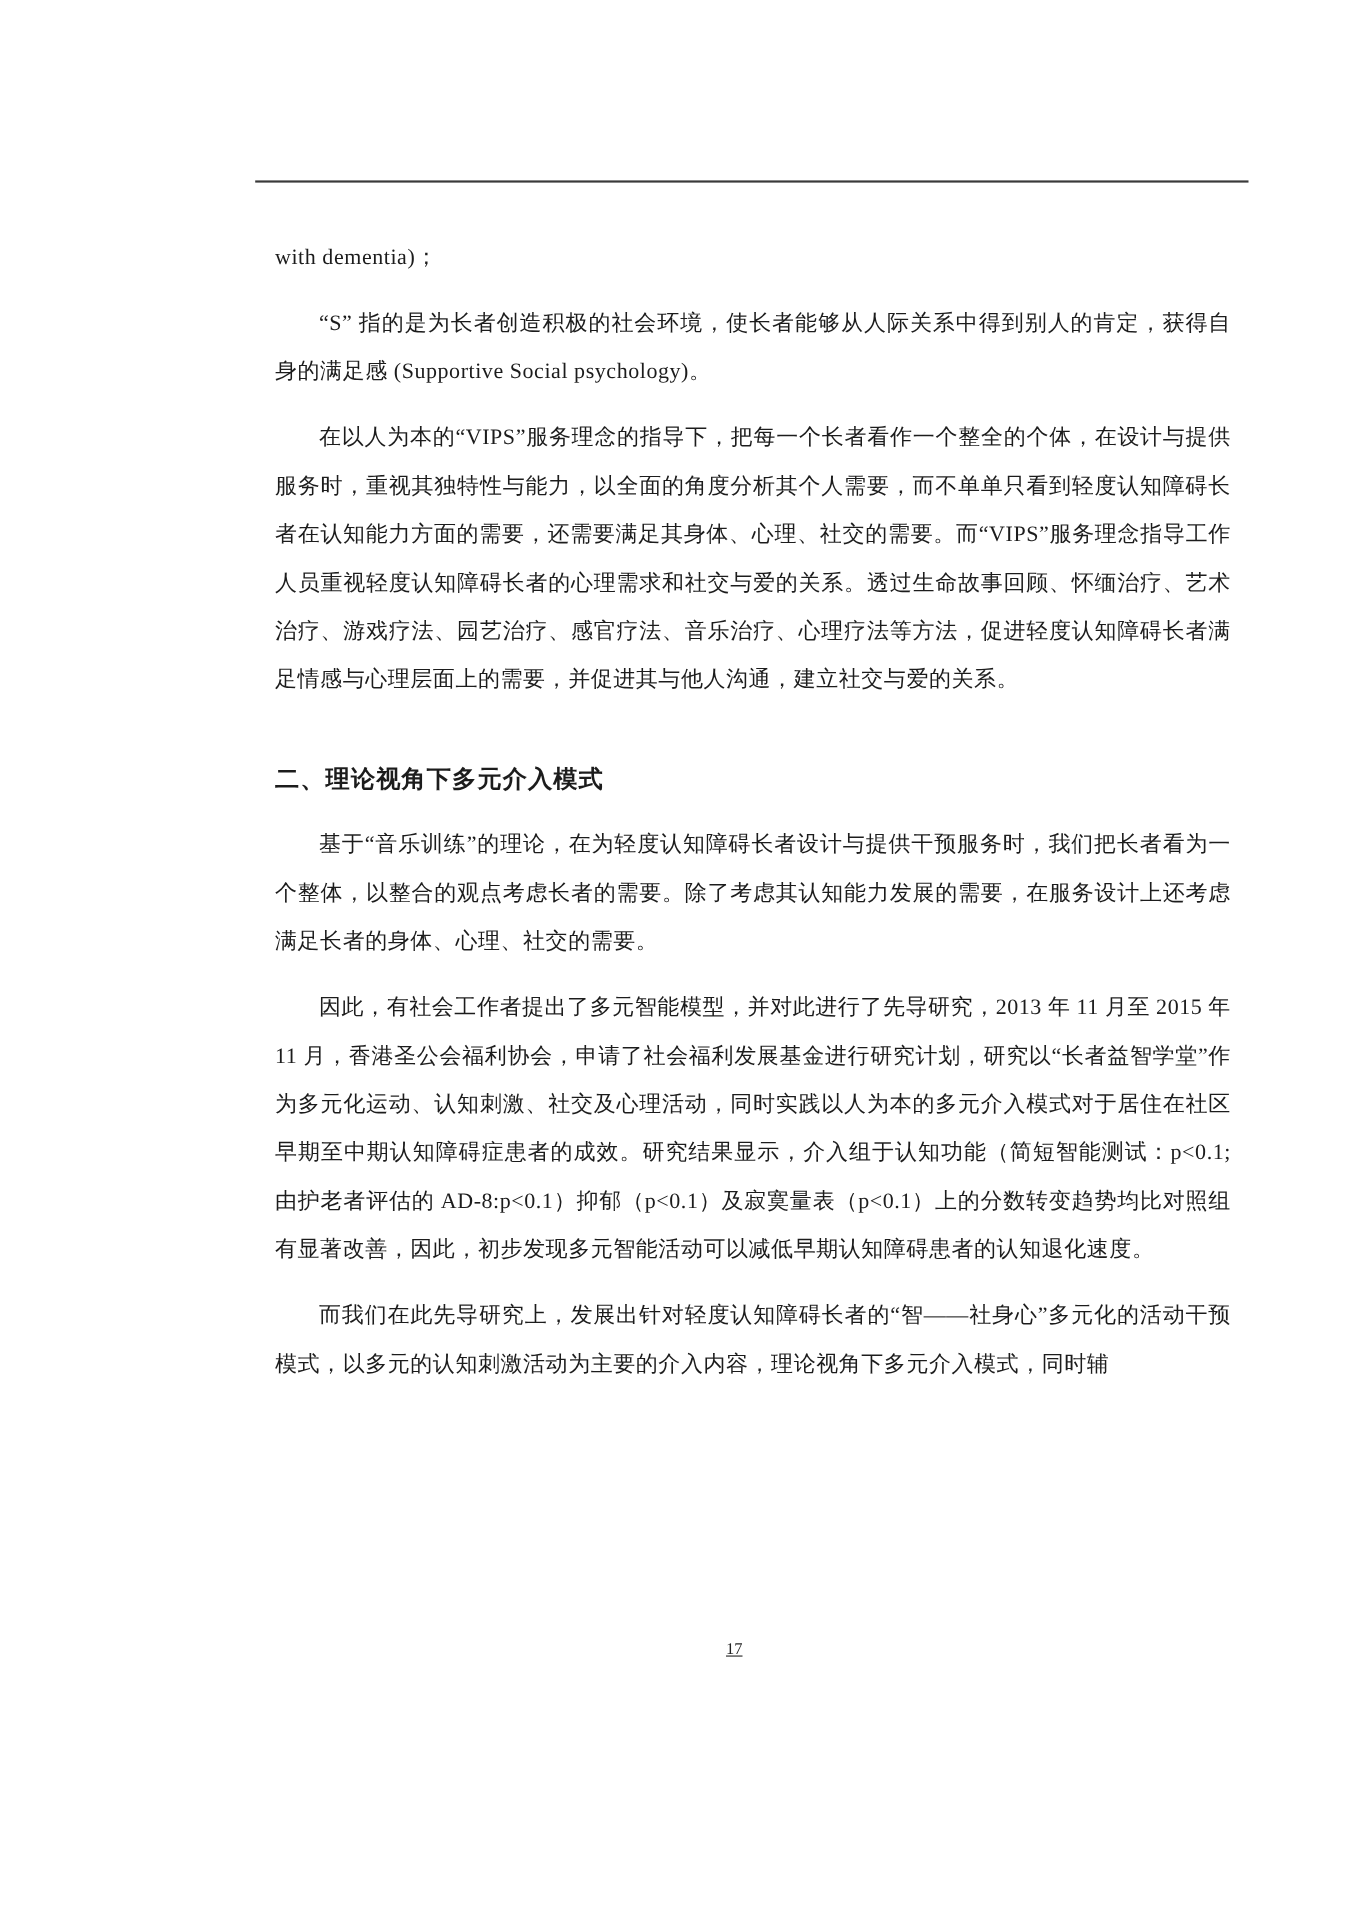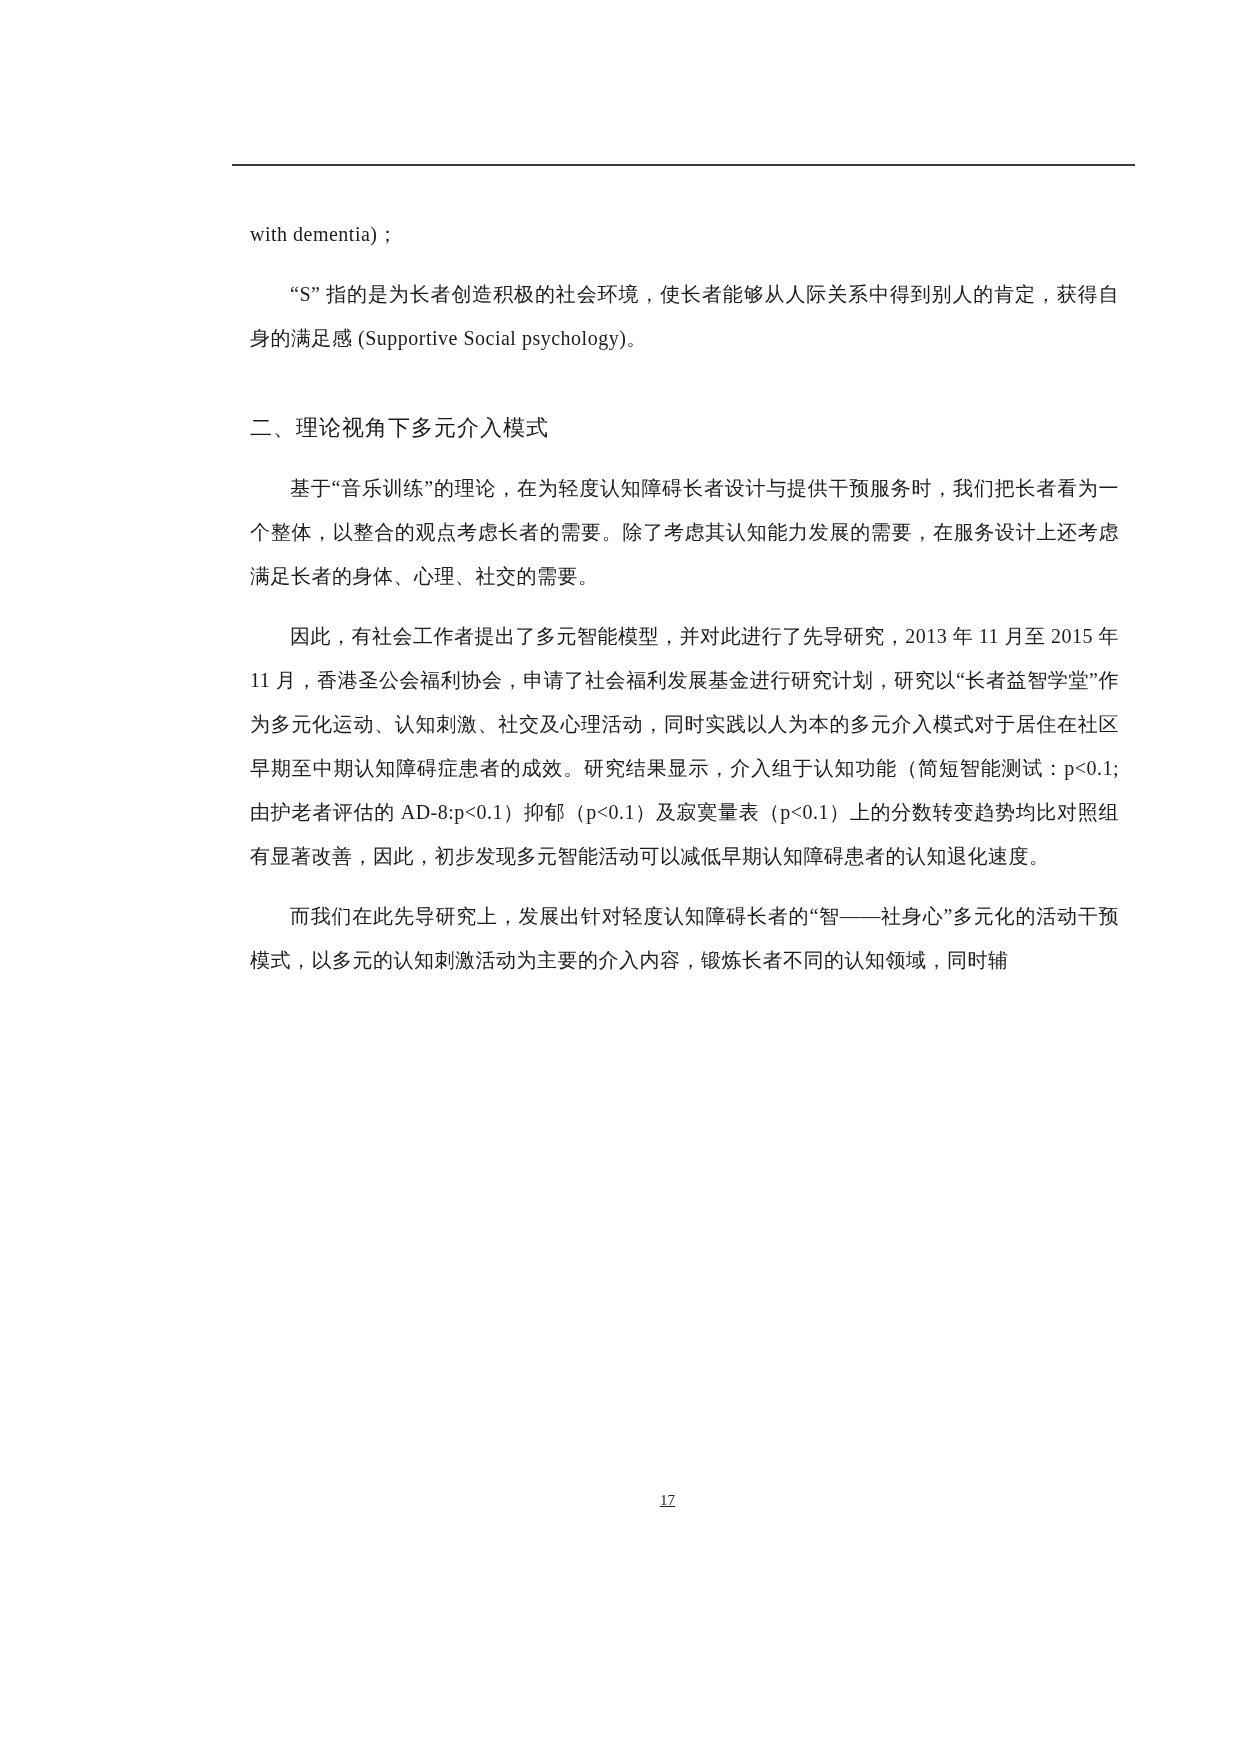--- a/index.html
+++ b/index.html
@@ -34,21 +34,21 @@
     font-size: 20px;
     line-height: 44px;
     text-align: justify;
     text-justify: inter-ideograph;
     letter-spacing: 0.5px;
     word-break: break-word;
   }
   p.indent { text-indent: 2em; }
   h2.heading {
     font-size: 22px;
-    font-weight: 400;
+    font-weight: 700;
     line-height: 44px;
     margin-top: 46px;
     margin-bottom: 2px;
     letter-spacing: 1px;
   }
   .page-number {
     position: absolute;
     top: 1428px;
     left: 0;
     width: 100%;
@@ -64,27 +64,28 @@
 <div class="page">
 
   <div class="header-rule"></div>
 
   <div class="content">
 
     <p class="para">with dementia)；</p>
 
     <p class="para indent">“S” 指的是为长者创造积极的社会环境，使长者能够从人际关系中得到别人的肯定，获得自身的满足感  (Supportive Social psychology)。</p>
 
+    <p class="para indent">在以人为本的“VIPS”服务理念的指导下，把每一个长者看作一个整全的个体，在设计与提供服务时，重视其独特性与能力，以全面的角度分析其个人需要，而不单单只看到轻度认知障碍长者在认知能力方面的需要，还需要满足其身体、心理、社交的需要。而“VIPS”服务理念指导工作人员重视轻度认知障碍长者的心理需求和社交与爱的关系。透过生命故事回顾、怀缅治疗、艺术治疗、游戏疗法、园艺治疗、感官疗法、音乐治疗、心理疗法等方法，促进轻度认知障碍长者满足情感与心理层面上的需要，并促进其与他人沟通，建立社交与爱的关系。</p>
 
     <h2 class="heading">二、理论视角下多元介入模式</h2>
 
     <p class="para indent">基于“音乐训练”的理论，在为轻度认知障碍长者设计与提供干预服务时，我们把长者看为一个整体，以整合的观点考虑长者的需要。除了考虑其认知能力发展的需要，在服务设计上还考虑满足长者的身体、心理、社交的需要。</p>
 
 
     <p class="para indent">因此，有社会工作者提出了多元智能模型，并对此进行了先导研究，2013 年 11 月至 2015 年 11 月，香港圣公会福利协会，申请了社会福利发展基金进行研究计划，研究以“长者益智学堂”作为多元化运动、认知刺激、社交及心理活动，同时实践以人为本的多元介入模式对于居住在社区早期至中期认知障碍症患者的成效。研究结果显示，介入组于认知功能（简短智能测试：p&lt;0.1;由护老者评估的 AD-8:p&lt;0.1）抑郁（p&lt;0.1）及寂寞量表（p&lt;0.1）上的分数转变趋势均比对照组有显著改善，因此，初步发现多元智能活动可以减低早期认知障碍患者的认知退化速度。</p>
 
-    <p class="para indent">而我们在此先导研究上，发展出针对轻度认知障碍长者的“智——社身心”多元化的活动干预模式，以多元的认知刺激活动为主要的介入内容，锻炼长者不同的认知领域，同时辅</p>
+    <p class="para indent">而我们在此先导研究上，发展出针对轻度认知障碍长者的“智——社身心”多元化的活动干预模式，以多元的认知刺激活动为主要的介入内容，理论视角下多元介入模式，同时辅</p>
 
   </div>
 
   <div class="page-number">17</div>
 
 </div>
 
 </body></html>

